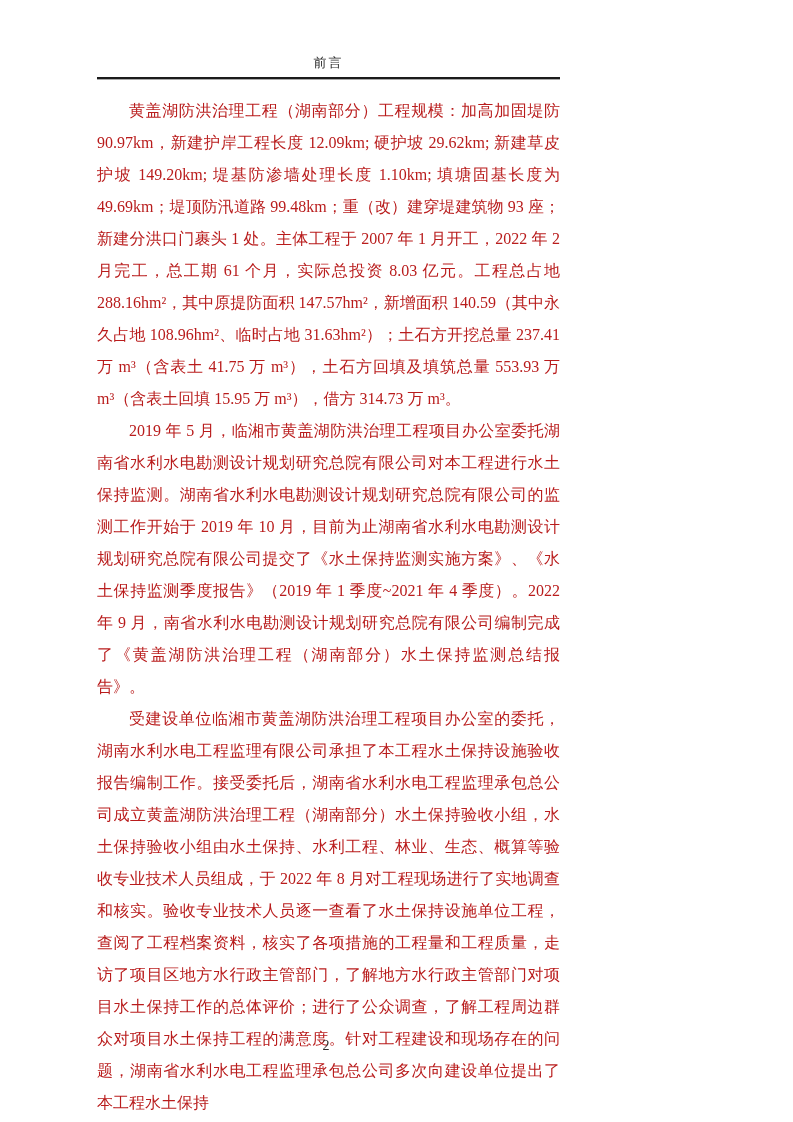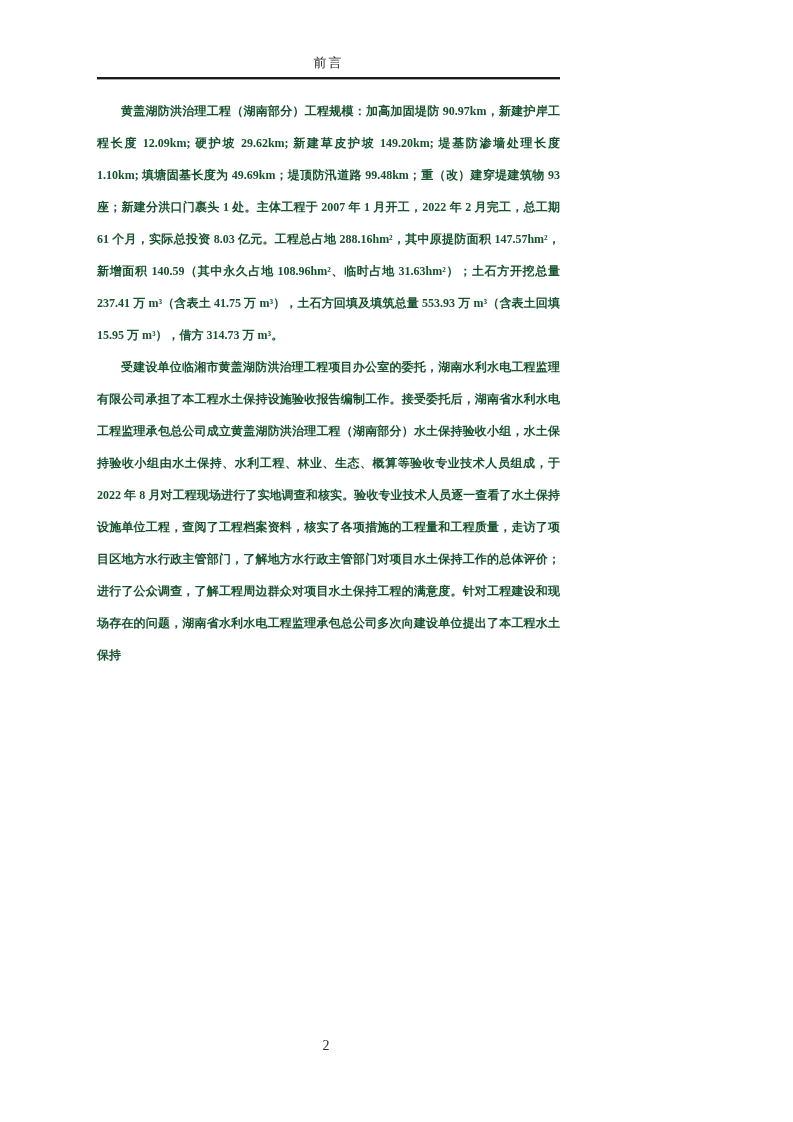--- a/index.html
+++ b/index.html
@@ -29,26 +29,25 @@
     color: #2a2a2a;
     margin-bottom: 5px;
   }
   .header-rule {
     height: 0;
     border-top: 2px solid #1b1b1b;
     border-bottom: 1px solid #a8a8a8;
   }
   .content {
     margin-top: 15px;
-    font-size: 12px;
+    font-size: 16px;
     line-height: 32px;
     text-align: justify;
     text-justify: inter-ideograph;
-    color: #14532d;
-    font-weight: bold;
+    color: #b91c1c;
   }
   .content p {
     margin: 0;
     padding: 0;
     text-indent: 2em;
     word-break: break-word;
   }
   .footer {
     position: absolute;
     bottom: 68px;
@@ -64,20 +63,21 @@
 
 <div class="page">
 
   <div class="header">
     <div class="header-title">前言</div>
     <div class="header-rule"></div>
   </div>
 
   <div class="content">
     <p>黄盖湖防洪治理工程（湖南部分）工程规模：加高加固堤防 90.97km，新建护岸工程长度 12.09km; 硬护坡 29.62km; 新建草皮护坡 149.20km; 堤基防渗墙处理长度 1.10km; 填塘固基长度为 49.69km；堤顶防汛道路 99.48km；重（改）建穿堤建筑物 93 座；新建分洪口门裹头 1 处。主体工程于 2007 年 1 月开工，2022 年 2 月完工，总工期 61 个月，实际总投资 8.03 亿元。工程总占地 288.16hm²，其中原提防面积 147.57hm²，新增面积 140.59（其中永久占地 108.96hm²、临时占地 31.63hm²）；土石方开挖总量 237.41 万 m³（含表土 41.75 万 m³），土石方回填及填筑总量 553.93 万 m³（含表土回填 15.95 万 m³），借方 314.73 万 m³。</p>
+    <p>2019 年 5 月，临湘市黄盖湖防洪治理工程项目办公室委托湖南省水利水电勘测设计规划研究总院有限公司对本工程进行水土保持监测。湖南省水利水电勘测设计规划研究总院有限公司的监测工作开始于 2019 年 10 月，目前为止湖南省水利水电勘测设计规划研究总院有限公司提交了《水土保持监测实施方案》、《水土保持监测季度报告》（2019 年 1 季度~2021 年 4 季度）。2022 年 9 月，南省水利水电勘测设计规划研究总院有限公司编制完成了《黄盖湖防洪治理工程（湖南部分）水土保持监测总结报告》。</p>
     <p>受建设单位临湘市黄盖湖防洪治理工程项目办公室的委托，湖南水利水电工程监理有限公司承担了本工程水土保持设施验收报告编制工作。接受委托后，湖南省水利水电工程监理承包总公司成立黄盖湖防洪治理工程（湖南部分）水土保持验收小组，水土保持验收小组由水土保持、水利工程、林业、生态、概算等验收专业技术人员组成，于 2022 年 8 月对工程现场进行了实地调查和核实。验收专业技术人员逐一查看了水土保持设施单位工程，查阅了工程档案资料，核实了各项措施的工程量和工程质量，走访了项目区地方水行政主管部门，了解地方水行政主管部门对项目水土保持工作的总体评价；进行了公众调查，了解工程周边群众对项目水土保持工程的满意度。针对工程建设和现场存在的问题，湖南省水利水电工程监理承包总公司多次向建设单位提出了本工程水土保持</p>
   </div>
 
   <div class="footer">
     <span>2</span>
   </div>
 
 </div>
 
 </body></html>

